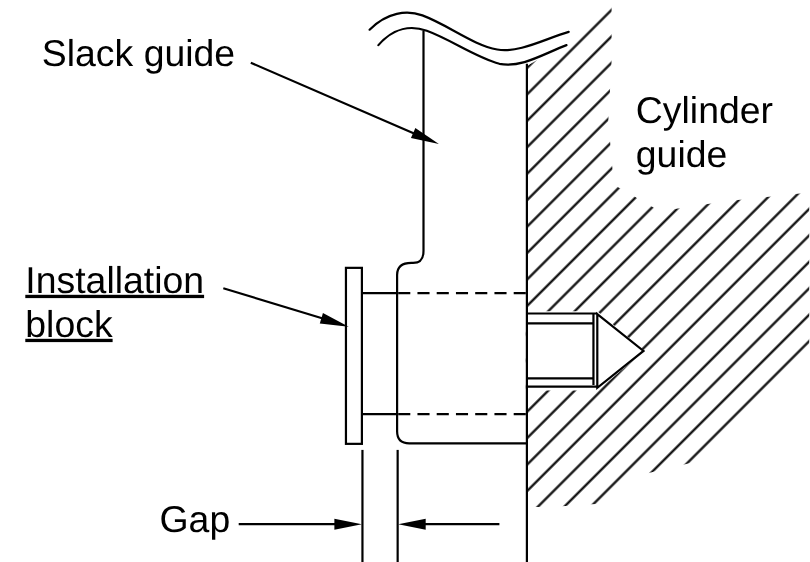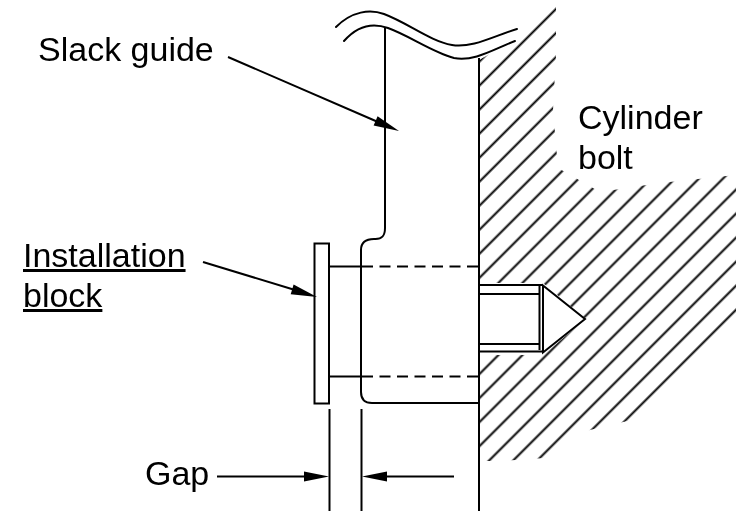--- a/index.html
+++ b/index.html
@@ -83,23 +83,23 @@
       <line x1="361.5" y1="409" x2="361.5" y2="511" stroke="#000000" stroke-width="2"></line>
       <line x1="217" y1="476.5" x2="306" y2="476.5" stroke="#000000" stroke-width="2"></line>
       <polygon points="329,476.5 304,471.5 304,481.5" fill="#000000"></polygon>
       <line x1="384" y1="476.5" x2="454" y2="476.5" stroke="#000000" stroke-width="2"></line>
       <polygon points="362,476.5 387,471.5 387,481.5" fill="#000000"></polygon>
     </g>
   </svg>
 
   <div class="label" style="left:38px; top:29px;text-align:right;">Slack guide</div>
 
-  <div class="label" style="left:578px; top:81px;margin-top:16px;">
+  <div class="label" style="left:578px; top:81px;">
     <div>Cylinder</div>
-    <div>bolt</div>
+    <div>guide</div>
   </div>
 
   <div class="label" style="left:23px; top:235px;text-decoration:underline;">
     <div>Installation</div>
     <div>block</div>
   </div>
 
   <div class="label" style="left:145px; top:453px;">Gap</div>
 
 </div>

